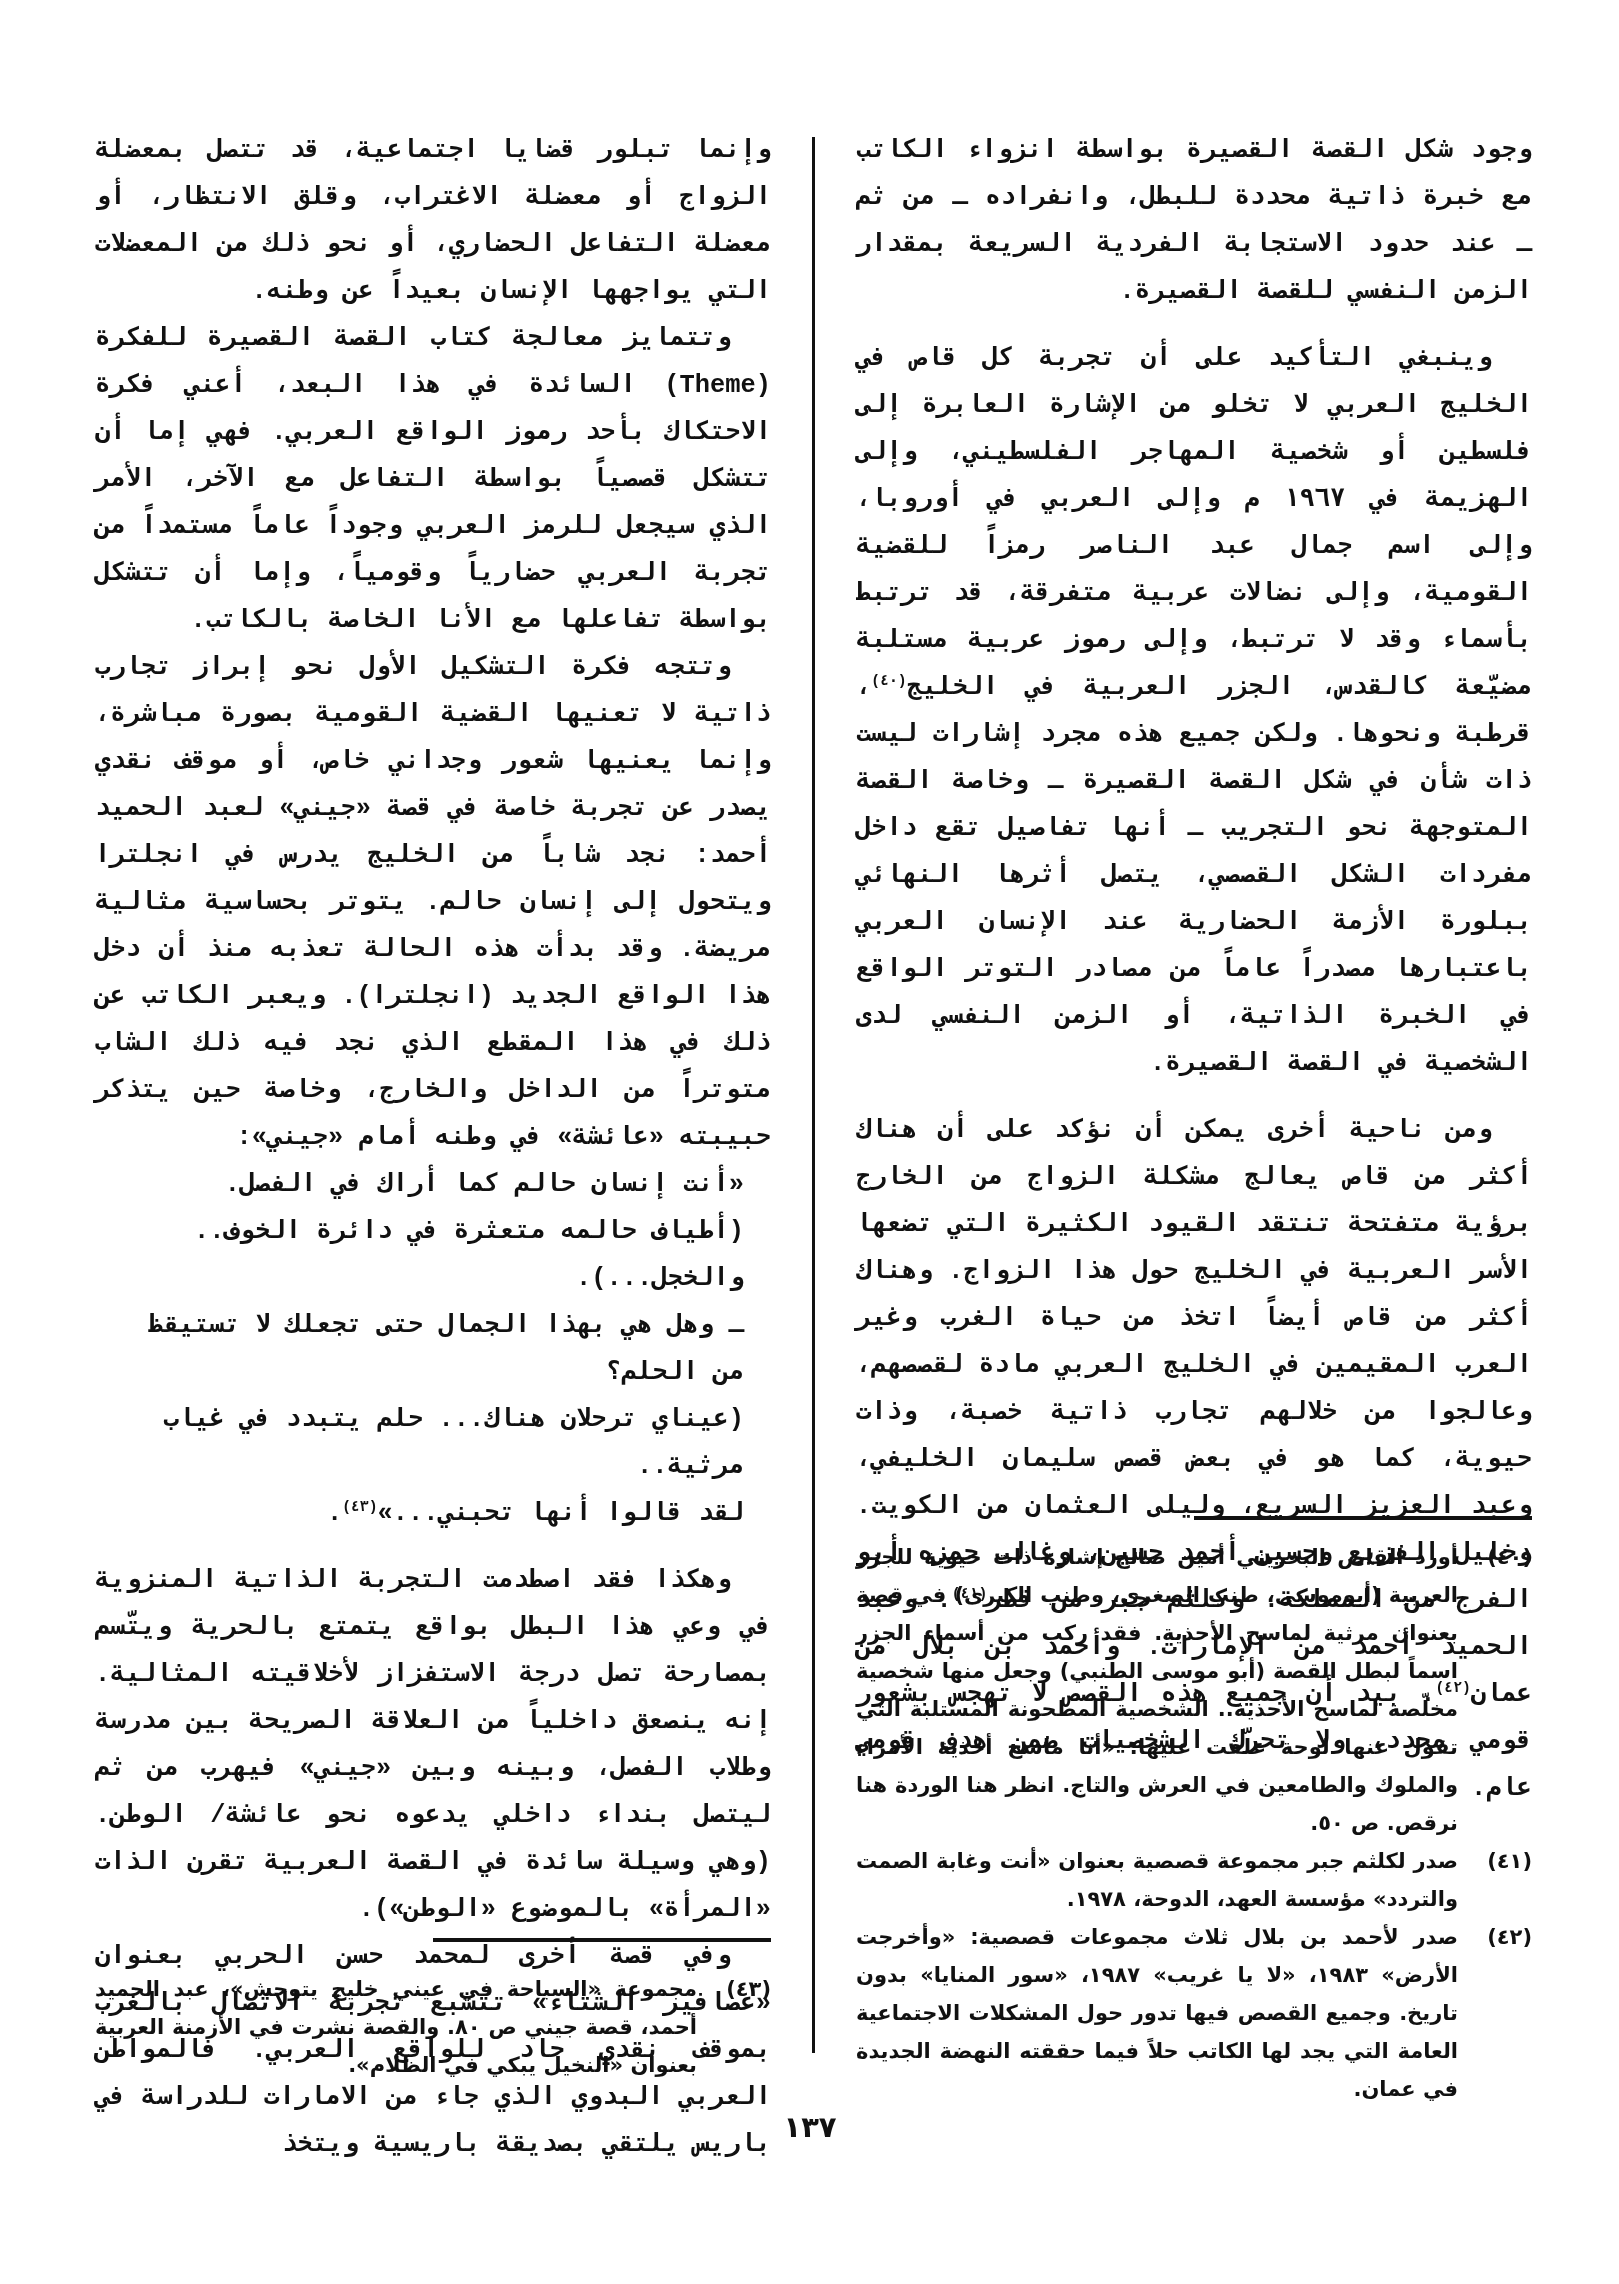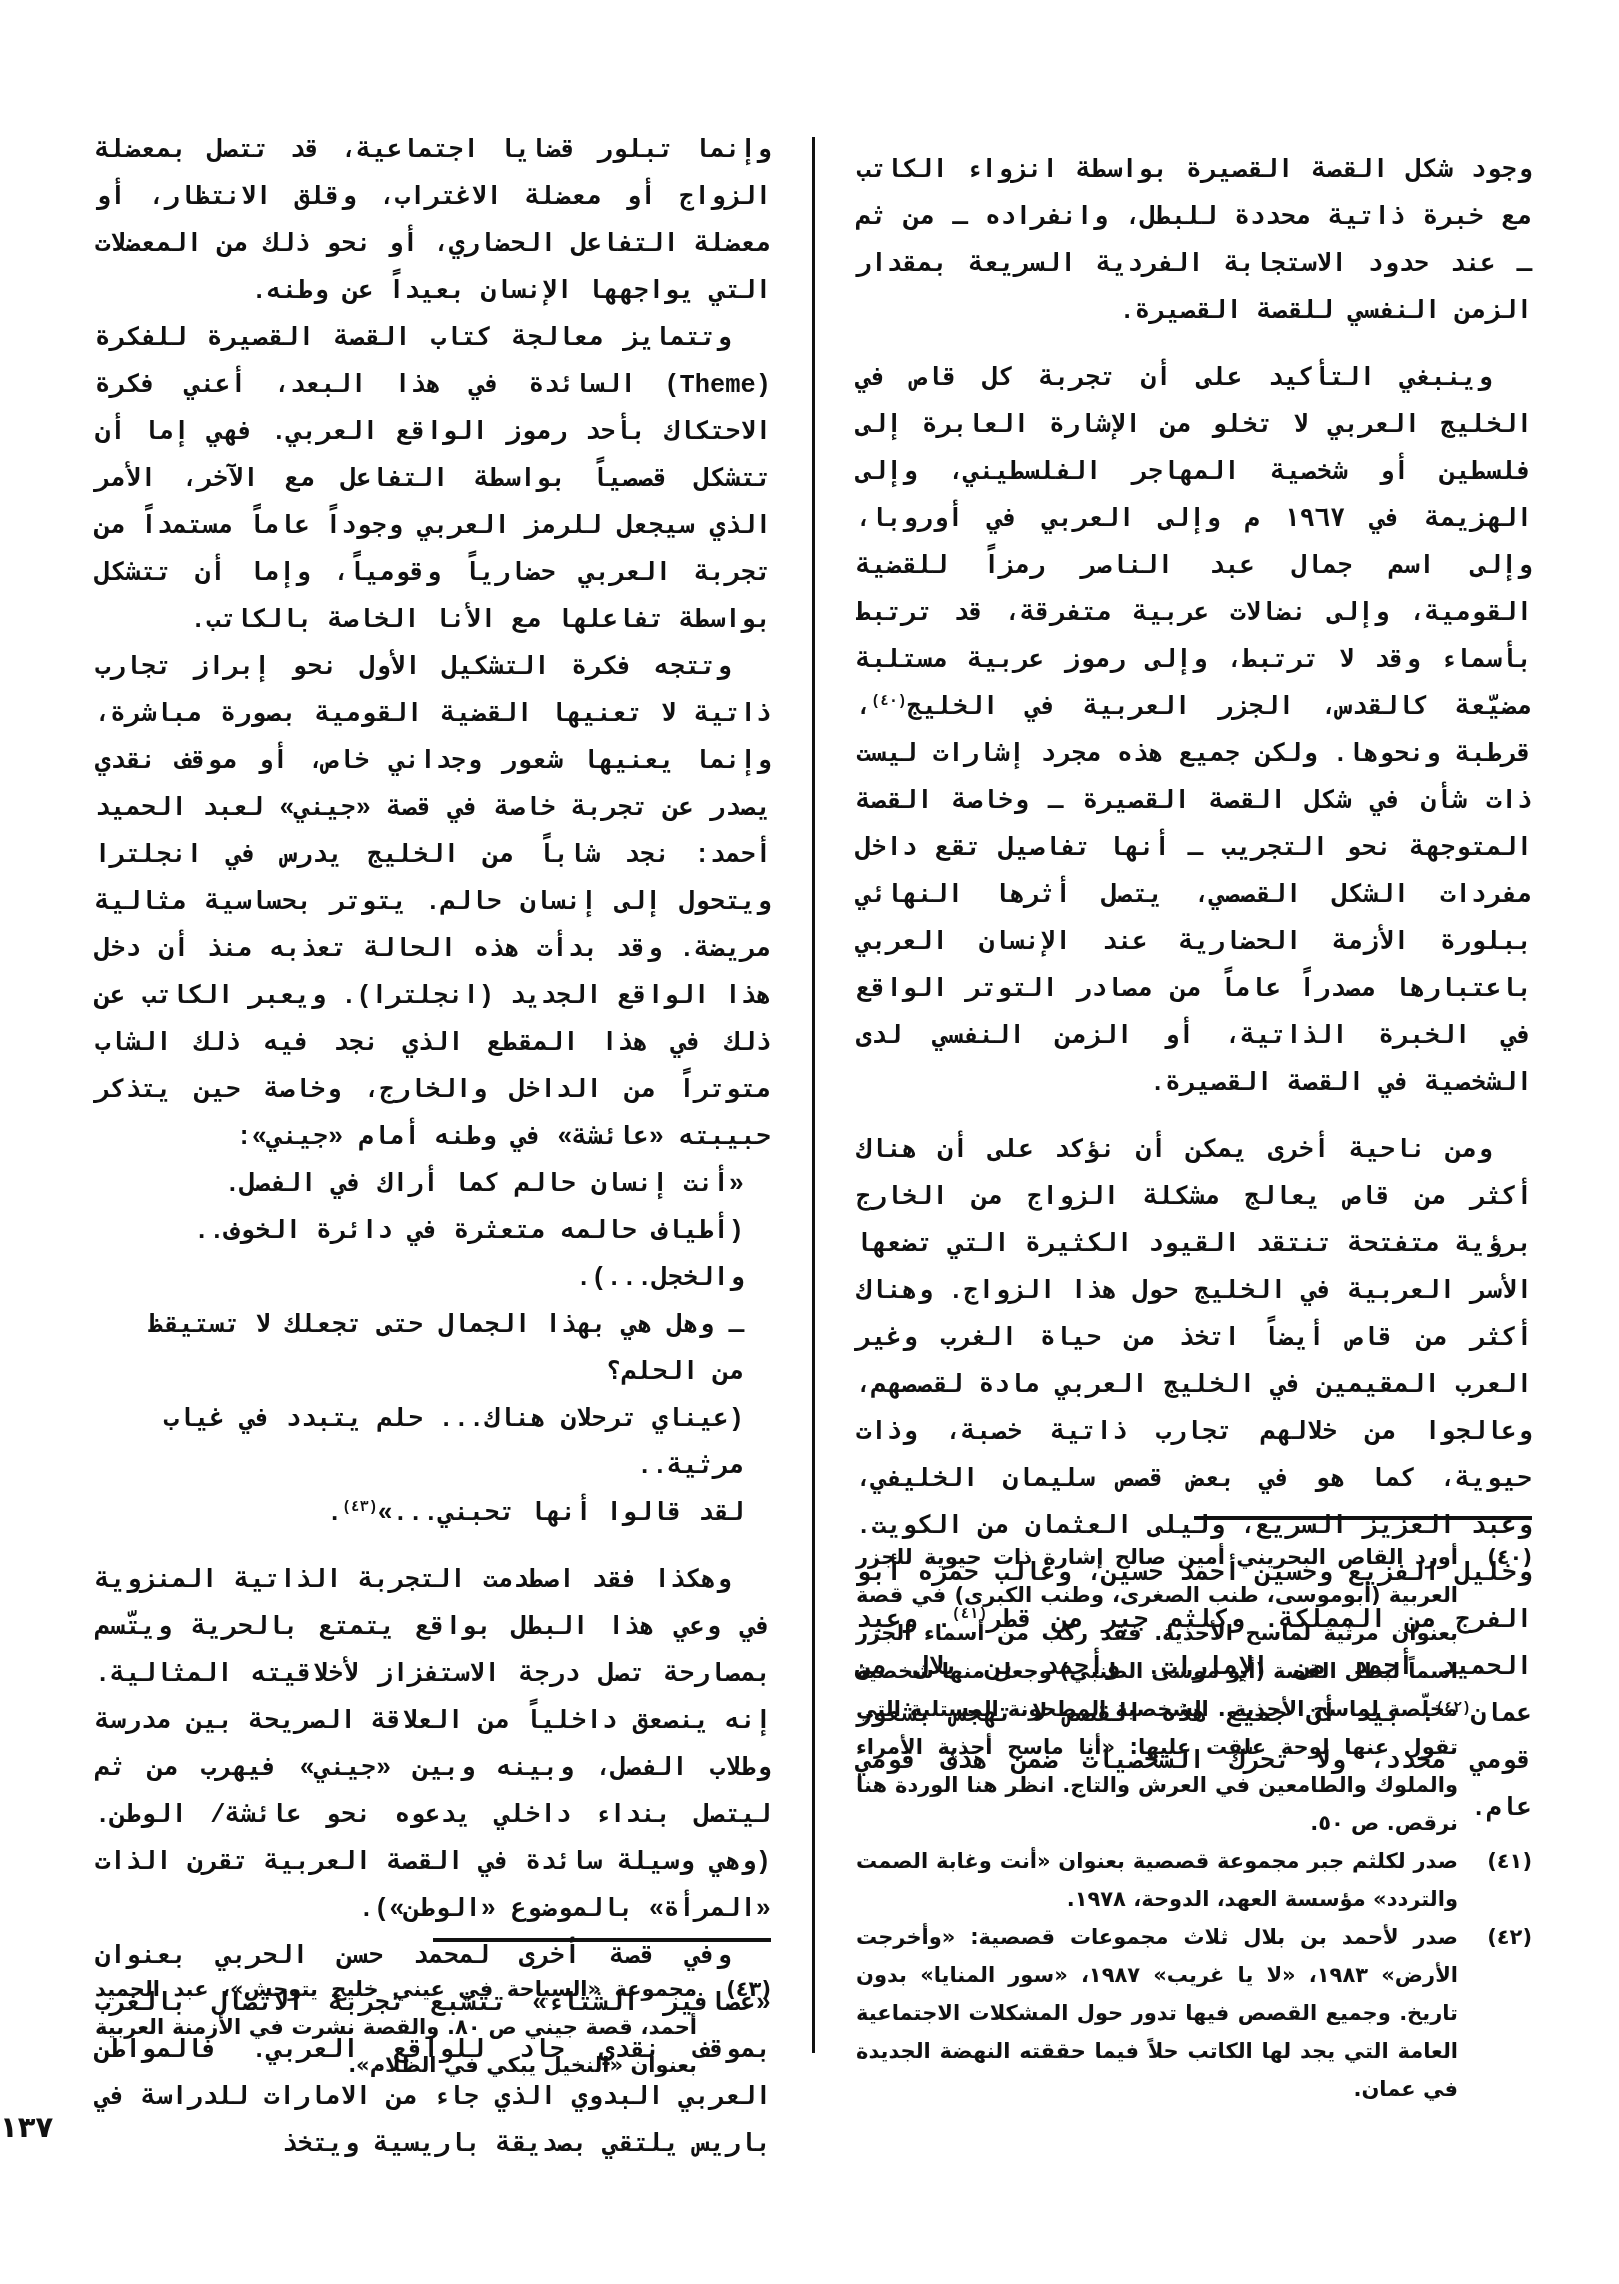--- a/index.html
+++ b/index.html
@@ -9,21 +9,21 @@
     font-family: "DejaVu Sans", "Liberation Sans", sans-serif;
   }
   .page { position: absolute; inset: 0; direction: rtl; }
   .col {
     position: absolute; top: 127px;
     width: 676px;
     font-size: 25.4px; line-height: 47px;
     font-weight: bold;
     text-align: justify; text-align-last: right; font-family: Liberation Mono, monospace;
   }
-  .col-right { right: 88px; margin-top: 20px; }
+  .col-right { right: 88px; }
   .col-left { right: 849px; }
   .col p { margin: 0; }
   .col p.indent { text-indent: 40px; }
   .col p.gap { margin-top: 20px; }
   .col p.quote { padding-right: 27px; text-align: right; margin-left: 16px; }
   .divider {
     position: absolute; left: 812px; top: 137px; width: 3.3px; height: 1916px;
     background: #111111;
   }
   .fn-rule { position: absolute; height: 4px; background: #111111; }
@@ -33,21 +33,21 @@
     position: absolute; width: 676px; font-weight: bold;
     font-size: 21px; line-height: 38px; text-align: justify; text-align-last: right;
   }
   .footnotes.right { right: 88px; top: 1538px; }
   .footnotes.left { right: 849px; top: 1970px; }
   .fn { display: flex; flex-direction: row; margin: 0; }
   .fn .num { flex: 0 0 74px; white-space: nowrap; }
   .fn .txt { flex: 1 1 auto; }
   .sup { font-size: 14.7px; vertical-align: super; line-height: 0; }
   .page-number {
-    position: absolute; left: 0; right: 0; top: 2110px; text-align: left;
+    position: absolute; left: 0; right: 0; top: 2110px; text-align: center;
     font-size: 29px; font-weight: bold; direction: rtl;
   }
 </style>
 </head>
 <body>
 
 <div class="page">
 
   <div class="col col-right">
     <p>وجود شكل القصة القصيرة بواسطة انزواء الكاتب مع خبرة ذاتية محددة للبطل، وانفراده ـ من ثم ـ عند حدود الاستجابة الفردية السريعة بمقدار الزمن النفسي للقصة القصيرة.</p>

